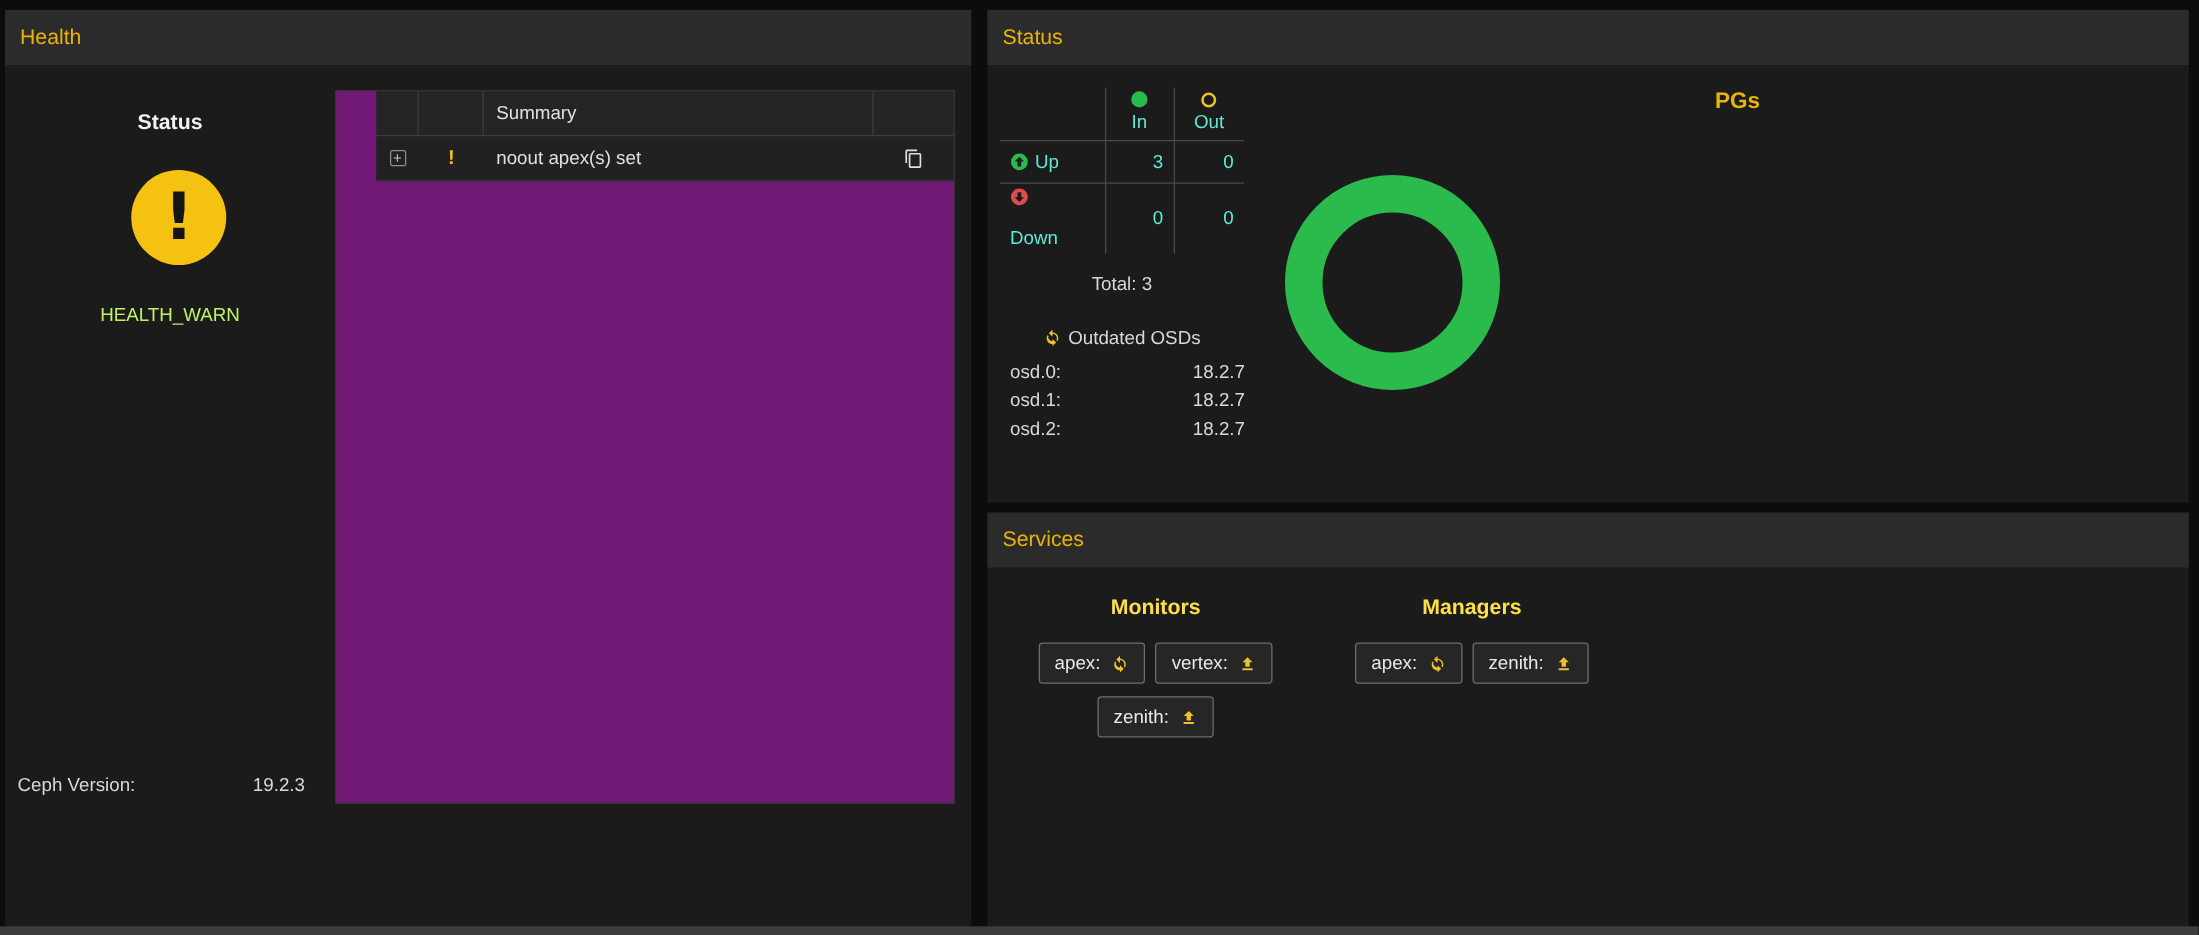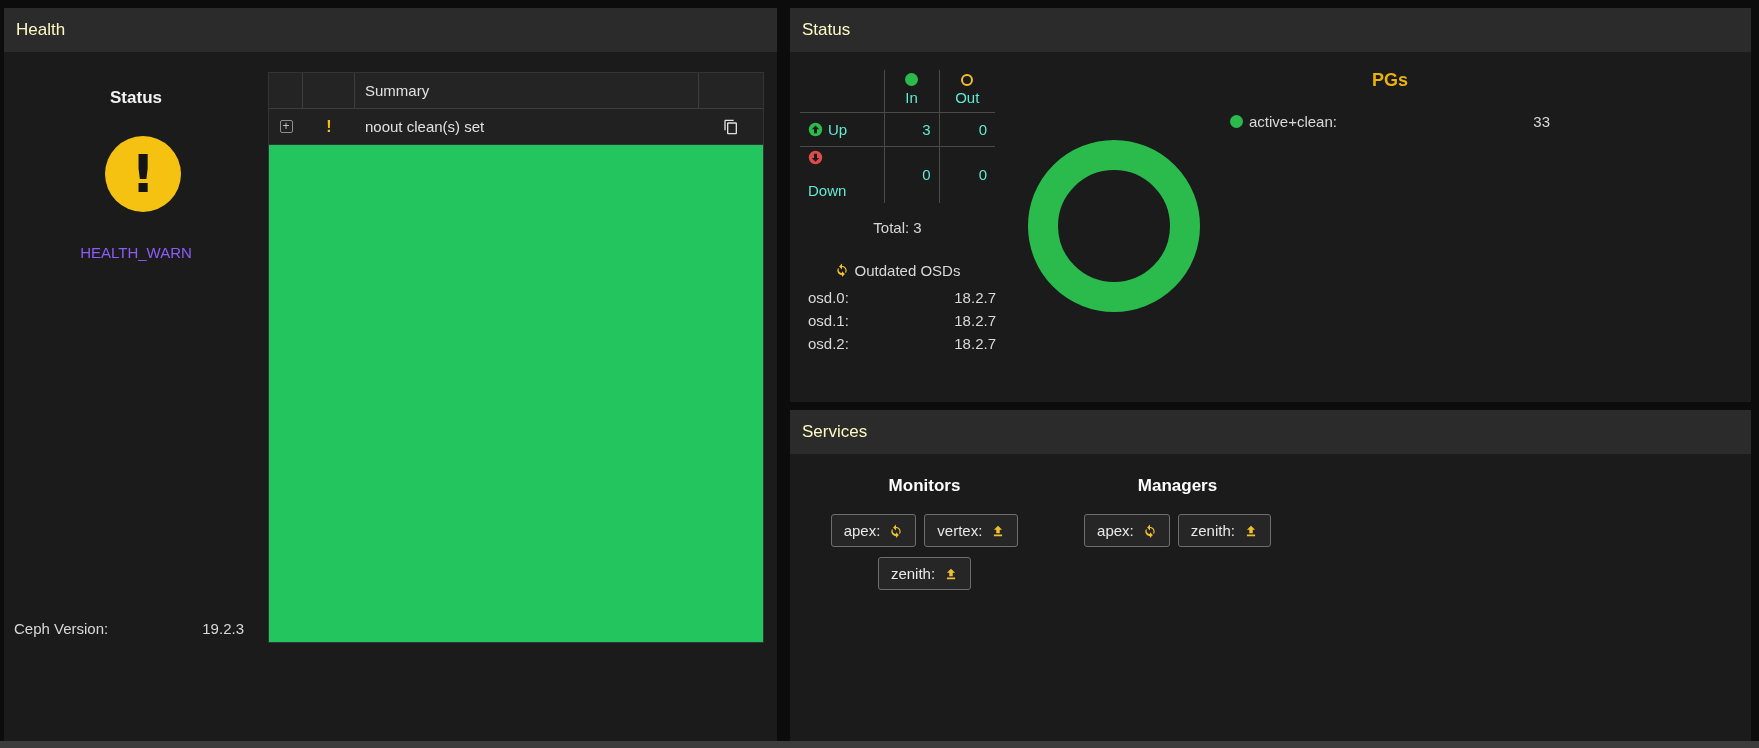--- a/index.html
+++ b/index.html
@@ -28,21 +28,21 @@
   }
   .panel { background: #1b1b1b; display: flex; flex-direction: column; }
   .panel-header {
     height: 44px;
     background: #2b2b2b;
     display: flex;
     align-items: center;
     padding: 0 12px;
     flex: none;
   }
-  .panel-title { color: #fef9c3; font-size: 17px; }
+  .panel-title { color: #eab308; font-size: 17px; }
   .panel-body { flex: 1; position: relative; }
 
   
   .health-panel { width: 773px; height: 733px; flex: none; }
   .health-body { display: flex; }
   .health-left { width: 264px; position: relative; height: 689px; flex: none; }
   .status-heading {
     position: absolute; top: 36px; left: 0; width: 100%;
     text-align: center; font-weight: bold; font-size: 17px; color: #f2f2f2;
   }
@@ -51,35 +51,35 @@
     width: 76px; height: 76px; border-radius: 50%;
     background: #f5c211;
     display: flex; align-items: center; justify-content: center;
   }
   .warn-circle span {
     color: #151515; font-weight: bold; font-size: 52px; line-height: 1;
     font-family: "DejaVu Sans", sans-serif;
   }
   .health-state {
     position: absolute; top: 192px; left: 0; width: 100%;
-    text-align: center; font-size: 15px; color: #8b5cf6;
+    text-align: center; font-size: 15px; color: #bef264;
   }
   .version-row {
     position: absolute; top: 568px; left: 10px; width: 230px;
     display: flex; justify-content: space-between; font-size: 15px;
   }
 
   
   .health-table {
     margin: 20px 13px 0 0;
     flex: 1;
     height: 571px;
     border: 1px solid #343434;
-    background: #22c55e;
-    display: flex; flex-direction: column;
+    background: #701a75;
+    display: flex; flex-direction: column; padding-left: 32px;
   }
   .ht-header { display: flex; height: 36px; background: #242424; border-bottom: 1px solid #3d3d3d; flex: none; }
   .ht-header > div { border-right: 1px solid #3d3d3d; display: flex; align-items: center; }
   .ht-header > div:last-child { border-right: none; }
   .ht-row { display: flex; height: 36px; background: #212121; border-bottom: 1px solid #333; flex: none; }
   .col-expand { width: 34px; justify-content: center; display: flex; align-items: center; }
   .col-flag { width: 52px; justify-content: center; display: flex; align-items: center; }
   .col-summary { flex: 1; display: flex; align-items: center; padding-left: 10px; color: #e0e0e0; }
   .col-copy { width: 64px; display: flex; align-items: center; justify-content: center; }
   .expand-box {
@@ -119,21 +119,21 @@
   .pg-donut-wrap { position: absolute; left: 238px; top: 88px; width: 172px; height: 172px; }
   .pgs-block { position: absolute; left: 440px; top: 18px; width: 320px; }
   .pgs-title { text-align: center; font-weight: bold; font-size: 18px; color: #eab308; }
   .pgs-legend { margin-top: 22px; display: flex; align-items: center; }
   .pgs-legend .lg-label { margin-left: 6px; }
   .pgs-legend .lg-value { margin-left: auto; }
 
   
   .services-body { padding: 22px 0 0 8px; display: flex; }
   .svc-col { width: 253px; flex: none; }
-  .svc-heading { text-align: center; font-weight: bold; font-size: 17px; color: #ffffff; }
+  .svc-heading { text-align: center; font-weight: bold; font-size: 17px; color: #fde047; }
   .svc-btns { margin-top: 18px; display: flex; flex-wrap: wrap; justify-content: center; gap: 10px 8px; }
   .svc-btn {
     display: inline-flex; align-items: center; gap: 9px;
     background: #262626; border: 1px solid #6e6e6e; border-radius: 3px;
     color: #e8e8e8; font-size: 15px; font-family: inherit;
     padding: 7px 12px; cursor: pointer; text-align: center;
   }
   .icon-svg { display: block; }
 </style>
 </head>
@@ -166,21 +166,21 @@
           <div class="col-summary">Summary</div>
           <div class="col-copy"></div>
         </div>
         <div class="ht-row">
           <div class="col-expand">
             <span class="expand-box">+</span>
           </div>
           <div class="col-flag">
             <span class="warn-glyph">!</span>
           </div>
-          <div class="col-summary">noout clean(s) set</div>
+          <div class="col-summary">noout apex(s) set</div>
           <div class="col-copy">
             <button class="copy-btn">
               <svg class="icon-svg" width="16" height="16" viewBox="0 0 24 24">
                 <path fill="#e0e0e0" d="M16 1H4c-1.1 0-2 .9-2 2v14h2V3h12V1zm3 4H8c-1.1 0-2 .9-2 2v14c0 1.1.9 2 2 2h11c1.1 0 2-.9 2-2V7c0-1.1-.9-2-2-2zm0 16H8V7h11v14z"></path>
               </svg>
             </button>
           </div>
         </div>
       </div>
 
@@ -267,25 +267,20 @@
         </div>
 
         <div class="pg-donut-wrap">
           <svg width="172" height="172" viewBox="0 0 172 172">
             <circle cx="86" cy="86" r="71" fill="none" stroke="#2abb4c" stroke-width="30"></circle>
           </svg>
         </div>
 
         <div class="pgs-block">
           <div class="pgs-title">PGs</div>
-          <div class="pgs-legend">
-            <span class="dot-in"></span>
-            <span class="lg-label">active+clean:</span>
-            <span class="lg-value">33</span>
-          </div>
         </div>
 
       </div>
     </div>
 
     <div class="panel services-panel">
       <div class="panel-header">
         <span class="panel-title">Services</span>
       </div>
       <div class="panel-body services-body">

